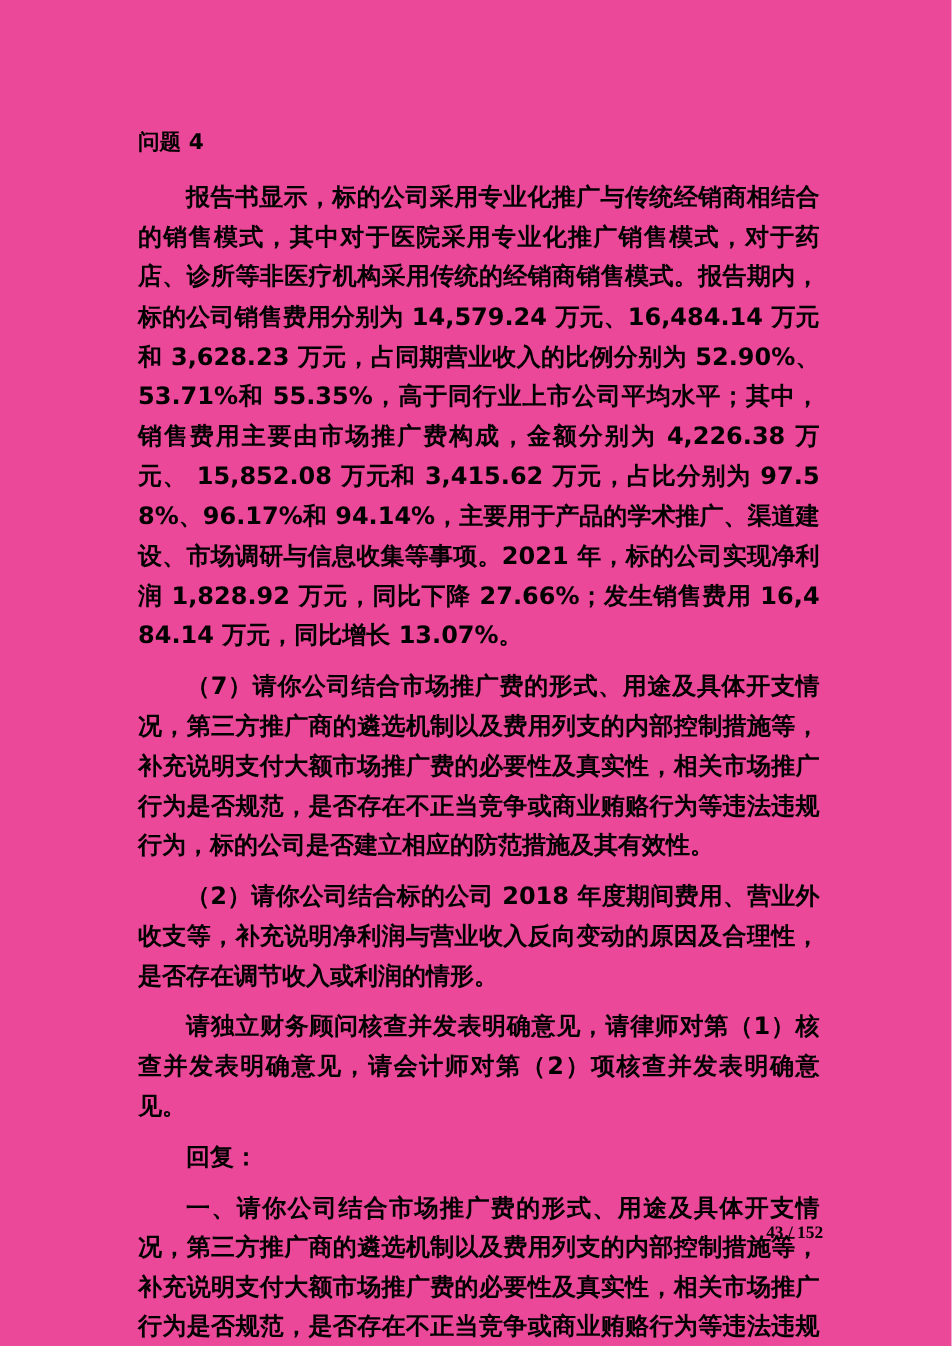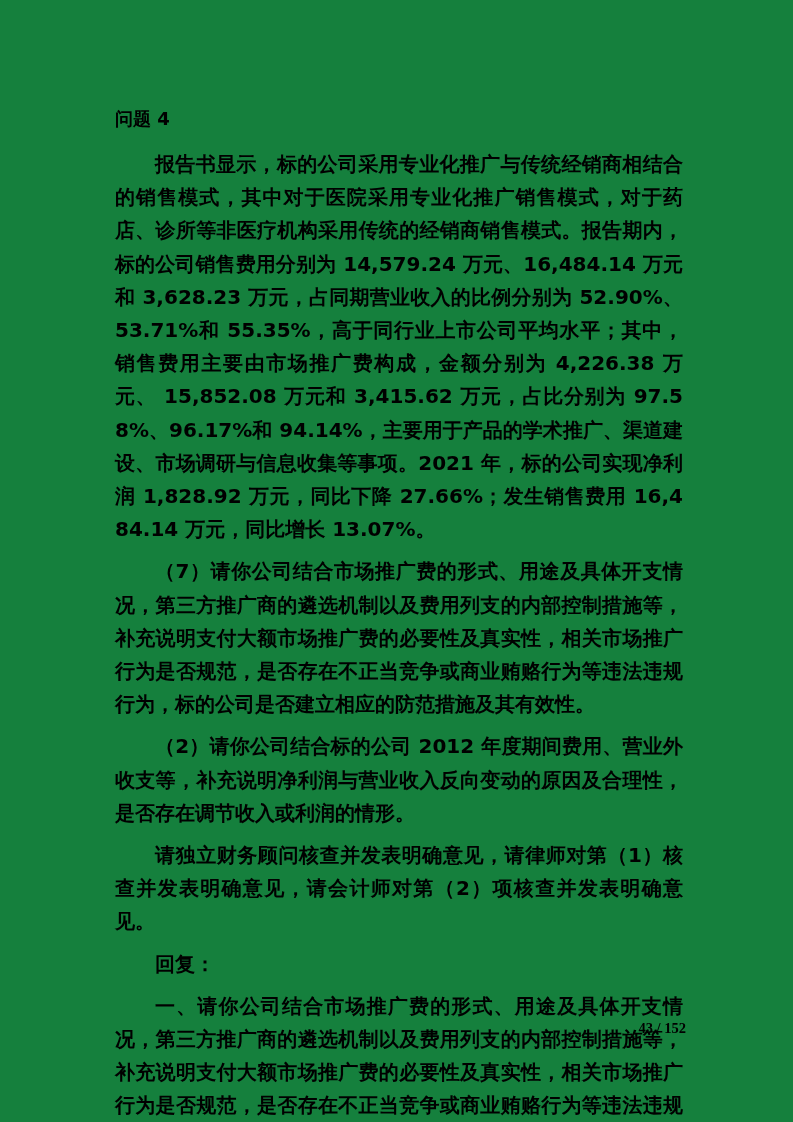--- a/index.html
+++ b/index.html
@@ -4,21 +4,21 @@
 <style>
   html, body {
     margin: 0;
     padding: 0;
     background: #ffffff;
   }
   .page {
     position: relative;
     width: 793px;
     height: 1122px;
-    background: #15803d;
+    background: #ec4899;
     overflow: hidden;
   }
   .content {
     position: absolute;
     left: 115px;
     top: 102px;
     width: 568px;
   }
   .doc-title {
     font-family: "DejaVu Sans", "Liberation Sans", sans-serif;
@@ -60,21 +60,21 @@
 <body>
 
 <div class="page">
   <div class="content">
     <h1 class="doc-title">问题 4</h1>
 
     <p class="para bold">报告书显示，标的公司采用专业化推广与传统经销商相结合的销售模式，其中对于医院采用专业化推广销售模式，对于药店、诊所等非医疗机构采用传统的经销商销售模式。报告期内，标的公司销售费用分别为 14,579.24 万元、16,484.14 万元和 3,628.23 万元，占同期营业收入的比例分别为 52.90%、53.71%和 55.35%，高于同行业上市公司平均水平；其中，销售费用主要由市场推广费构成，金额分别为 4,226.38 万元、 15,852.08 万元和 3,415.62 万元，占比分别为 97.58%、96.17%和 94.14%，主要用于产品的学术推广、渠道建设、市场调研与信息收集等事项。2021 年，标的公司实现净利润 1,828.92 万元，同比下降 27.66%；发生销售费用 16,484.14 万元，同比增长 13.07%。</p>
 
     <p class="para bold">（7）请你公司结合市场推广费的形式、用途及具体开支情况，第三方推广商的遴选机制以及费用列支的内部控制措施等，补充说明支付大额市场推广费的必要性及真实性，相关市场推广行为是否规范，是否存在不正当竞争或商业贿赂行为等违法违规行为，标的公司是否建立相应的防范措施及其有效性。</p>
 
-    <p class="para bold">（2）请你公司结合标的公司 2012 年度期间费用、营业外收支等，补充说明净利润与营业收入反向变动的原因及合理性，是否存在调节收入或利润的情形。</p>
+    <p class="para bold">（2）请你公司结合标的公司 2018 年度期间费用、营业外收支等，补充说明净利润与营业收入反向变动的原因及合理性，是否存在调节收入或利润的情形。</p>
 
     <p class="para bold">请独立财务顾问核查并发表明确意见，请律师对第（1）核查并发表明确意见，请会计师对第（2）项核查并发表明确意见。</p>
 
     <p class="para bold">回复：</p>
 
     <p class="para bold">一、请你公司结合市场推广费的形式、用途及具体开支情况，第三方推广商的遴选机制以及费用列支的内部控制措施等，补充说明支付大额市场推广费的必要性及真实性，相关市场推广行为是否规范，是否存在不正当竞争或商业贿赂行为等违法违规行为，标的公司是否建立相应的防范措施及其有效性。</p>
 
   </div>
 
   <div class="page-number">43 / 152</div>

